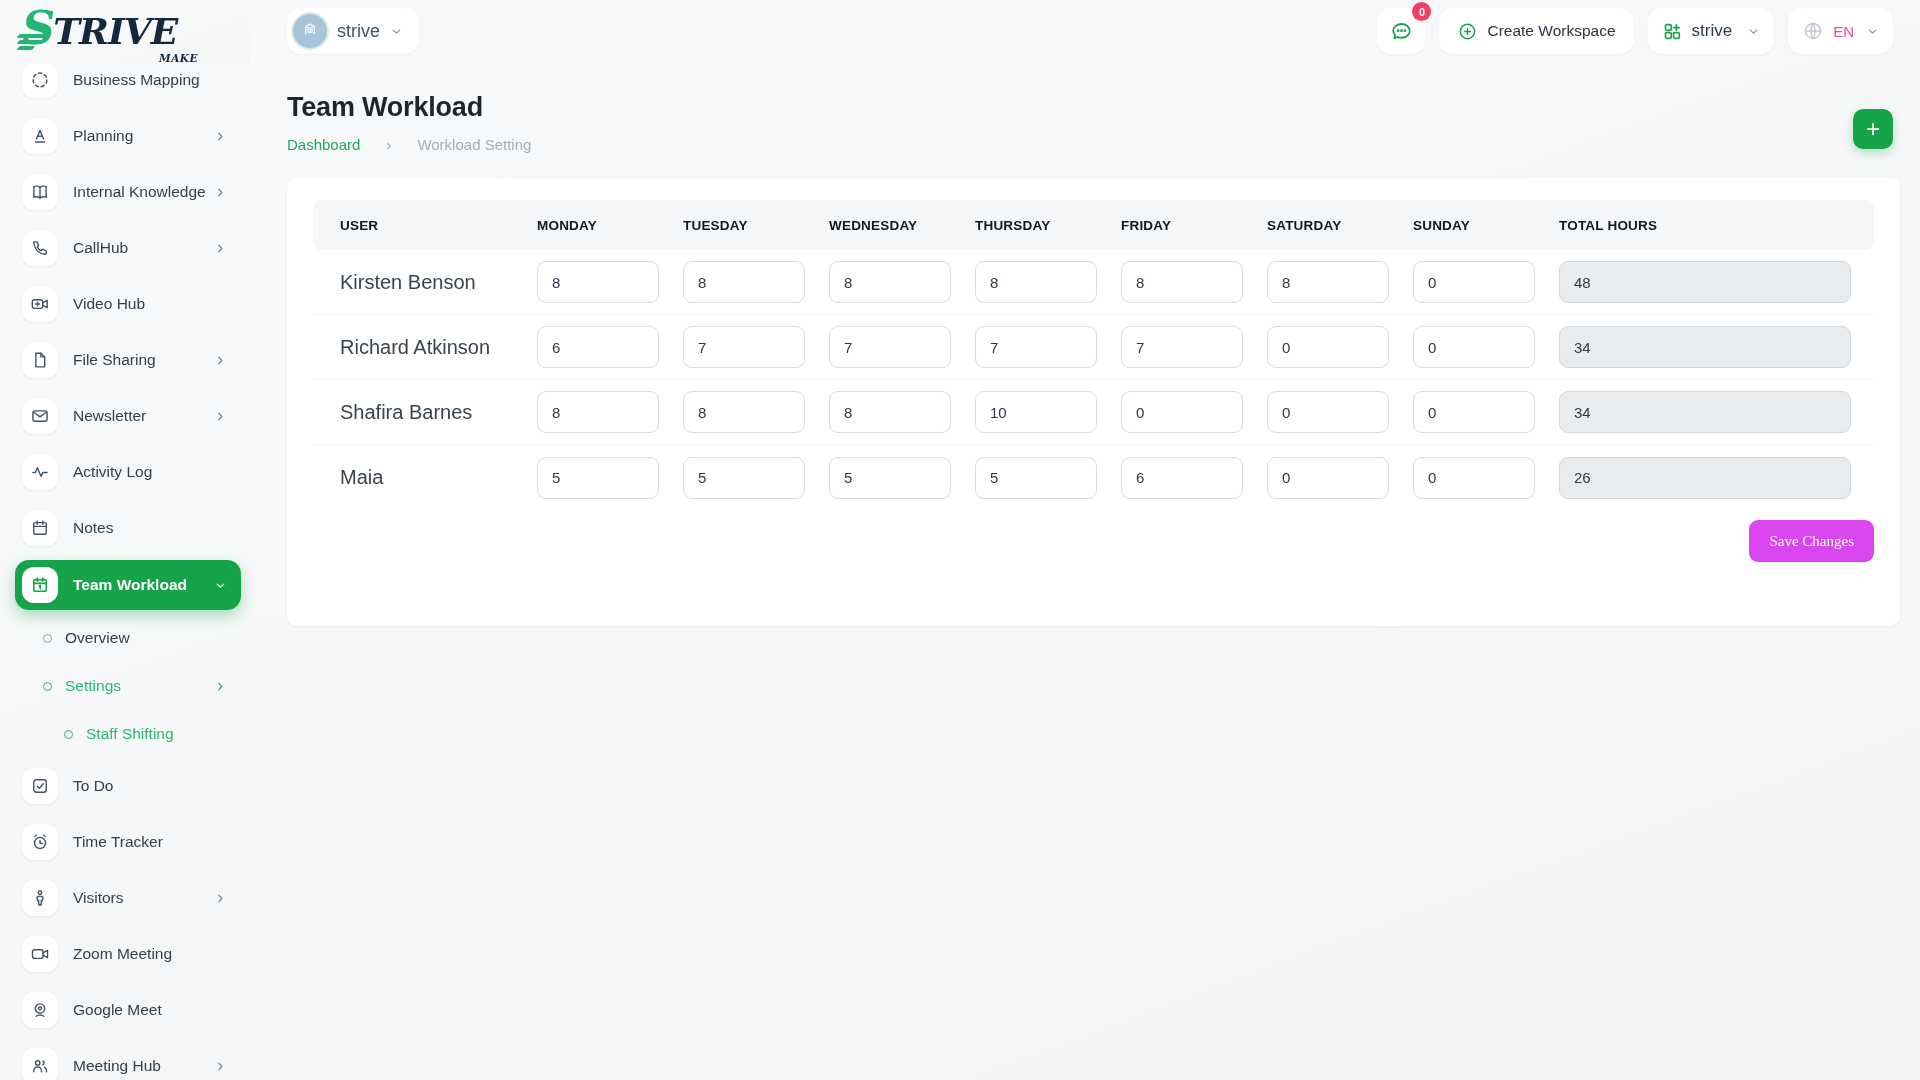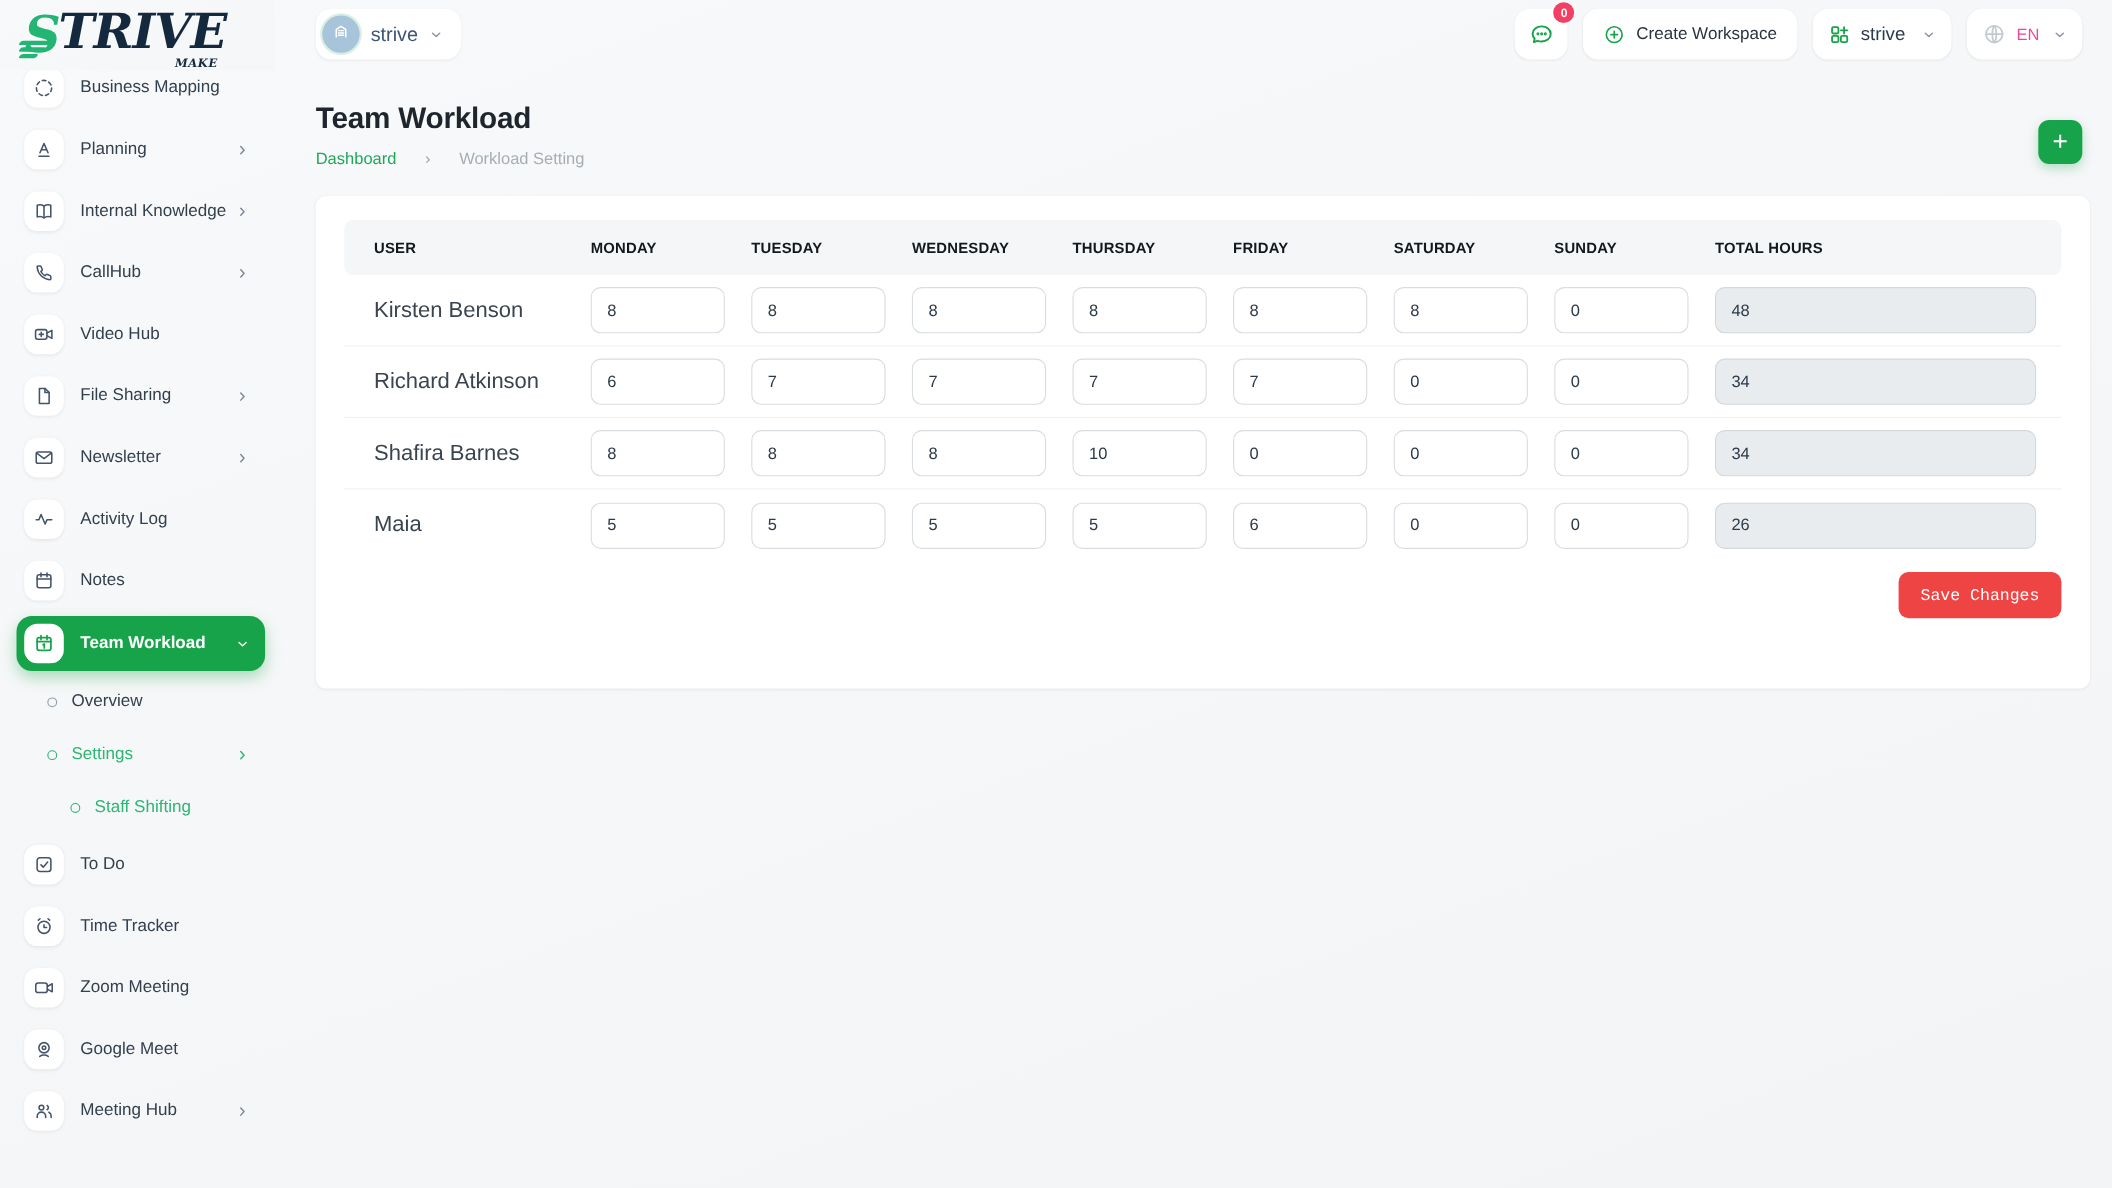--- a/index.html
+++ b/index.html
@@ -9,21 +9,21 @@
     background:linear-gradient(160deg,#f8f9fa 0%,#f3f4f6 100%);
     color:#33404e;
   }
   .app { position:relative; width:1920px; height:1080px; }
 
   
   .sidebar { position:absolute; left:0; top:0; width:250px; height:1080px; }
   .logo { position:absolute; left:22px; top:8px; width:228px; height:58px; z-index:5; cursor:pointer; }
   .logo-word { position:relative; display:flex; align-items:flex-end; font-family:"DejaVu Serif", serif; font-style:italic; font-weight:bold; }
   .logo-s { color:#22b573; font-size:46px; line-height:.9; letter-spacing:-2px; }
-  .logo-rest { color:#14293e; font-size:44px; line-height:1; letter-spacing:-1px; }
+  .logo-rest { color:#14293e; font-size:36px; line-height:1; letter-spacing:-1px; }
   .logo-stripes { position:absolute; left:-4px; bottom:0; display:flex; flex-direction:column; gap:2.5px; align-items:flex-start; }
   .logo-stripes i { display:block; height:3.5px; background:#22b573; border-radius:2px; transform:skewX(-35deg); }
   .logo-stripes i:nth-child(1){ width:30px; } .logo-stripes i:nth-child(2){ width:23px; } .logo-stripes i:nth-child(3){ width:16px; }
   .logo-make { position:absolute; right:52px; top:44px; font-family:"DejaVu Serif", serif; font-style:italic; font-weight:bold; font-size:10.5px; color:#14293e; letter-spacing:.5px; }
   .logo-cover { position:absolute; left:0; top:0; width:250px; height:64px; background:linear-gradient(160deg,#f8f9fa,#f5f6f8); z-index:4; }
 
   .sb-nav { position:absolute; top:56px; left:15px; width:226px; }
   .sb-item { display:flex; align-items:center; height:48px; margin-bottom:8px; cursor:pointer; border-radius:14px; position:relative; }
   .sb-chip { width:36px; height:36px; margin-left:7px; background:#ffffff; border-radius:12px; box-shadow:0 1px 3px rgba(25,39,56,.07); display:flex; align-items:center; justify-content:center; flex:none; color:#44546a; }
   .sb-chip svg { width:20px; height:20px; }
@@ -81,21 +81,21 @@
   .wl-grid { display:grid; grid-template-columns:224px repeat(7,146px) 1fr; align-items:center; }
   .wl-head { background:#f4f6f8; border-radius:8px; height:50px; }
   .wl-h { font-size:13.5px; font-weight:700; color:#13181d; letter-spacing:.2px; }
   .wl-h:first-child { padding-left:27px; }
   .wl-row { height:65px; border-bottom:1px solid #eef0f3; }
   .wl-row:last-of-type { border-bottom:none; }
   .wl-user { font-size:20px; color:#3a4450; padding-left:27px; }
   .wl-input { width:122px; height:42px; border:1px solid #d8dde2; border-radius:9px; background:#ffffff; padding:0 14px; font-family:"Liberation Sans", sans-serif; font-size:15px; color:#2d3a48; outline:none; }
   .wl-input.total { width:292px; background:#e9ecef; border-color:#d3d8dd; }
   .card-footer { display:flex; justify-content:flex-end; margin-top:10px; }
-  .save-btn { background:#ef4444; color:#ffffff; border:none; border-radius:9px; height:42px; padding:0 20px; font-family:Liberation Mono, monospace; font-size:15px; font-weight:500; cursor:pointer; }
+  .save-btn { background:#d946ef; color:#ffffff; border:none; border-radius:9px; height:42px; padding:0 20px; font-family:Liberation Serif, serif; font-size:15px; font-weight:500; cursor:pointer; }
 </style>
 </head>
 <body>
 
 <div class="app">
 
   <aside class="sidebar">
     <nav class="sb-nav">
         <div class="sb-item depth-0">
     <span class="sb-chip">
@@ -249,20 +249,34 @@
   </div>
         <div class="sb-item depth-0">
     <span class="sb-chip">
             <svg viewBox="0 0 24 24" fill="none" stroke="currentColor" stroke-width="1.7" stroke-linecap="round" stroke-linejoin="round">
               <circle cx="12" cy="13.2" r="6.6"></circle>
               <path d="M12 10.4v3h2.8M5.9 5.4 7.6 3.9M18.1 5.4l-1.7-1.5"></path>
             </svg>
           </span>
     <span class="sb-label">Time Tracker</span>
 
+  </div>
+        <div class="sb-item depth-0">
+    <span class="sb-chip">
+            <svg viewBox="0 0 24 24" fill="none" stroke="currentColor" stroke-width="1.7" stroke-linecap="round" stroke-linejoin="round">
+              <circle cx="12" cy="5.7" r="2.1"></circle>
+              <path d="M9.8 10h4.4c.8 0 1.4.7 1.3 1.5l-.6 3.7h-1.4v5.2h-3v-5.2H9.1l-.6-3.7c-.1-.8.5-1.5 1.3-1.5z"></path>
+            </svg>
+          </span>
+    <span class="sb-label">Visitors</span>
+    <span class="sb-chev">
+            <svg viewBox="0 0 24 24" fill="none" stroke="currentColor" stroke-width="2.4" stroke-linecap="round" stroke-linejoin="round">
+              <path d="M9 6l5.5 6L9 18"></path>
+            </svg>
+          </span>
   </div>
         <div class="sb-item depth-0">
     <span class="sb-chip">
             <svg viewBox="0 0 24 24" fill="none" stroke="currentColor" stroke-width="1.7" stroke-linecap="round" stroke-linejoin="round">
               <rect x="3" y="6.8" width="12.6" height="10.4" rx="2.6"></rect>
               <path d="M15.6 10.6l5.4-3v8.8l-5.4-3"></path>
             </svg>
           </span>
     <span class="sb-label">Zoom Meeting</span>
 

